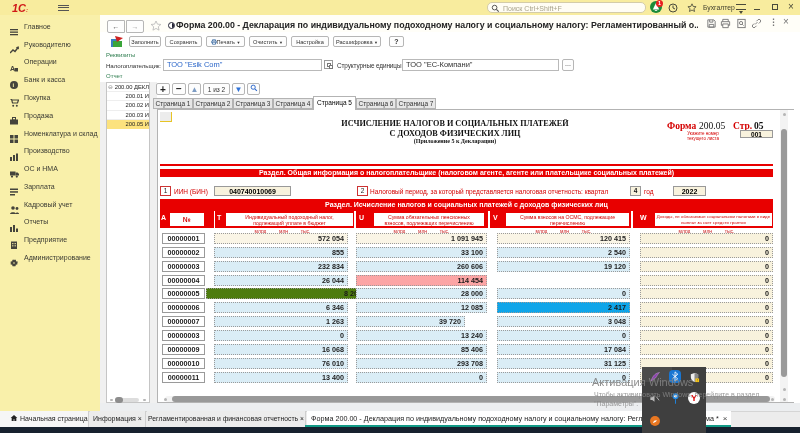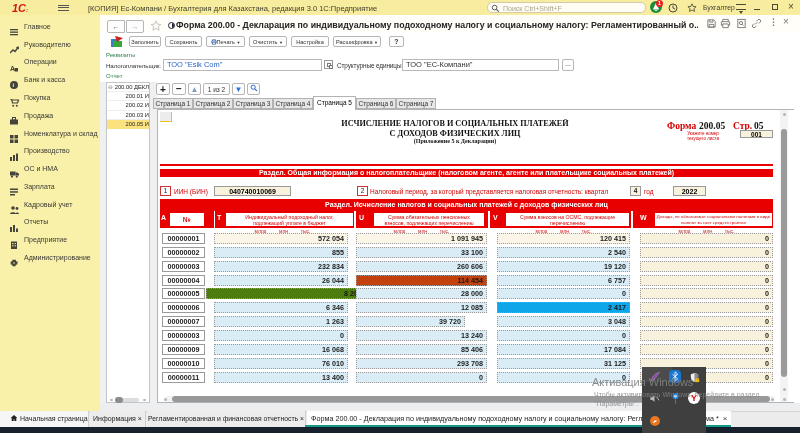--- a/index.html
+++ b/index.html
@@ -21,21 +21,20 @@
 .sub3{position:absolute;font-size:5px;color:#cc2222;width:137px;text-align:center;}
 </style></head>
 <body>
 <div id="app">
 
 <div class="abs" id="topbar"></div>
 <div class="abs" style="left:12px;top:2px;font-size:11px;font-weight:bold;color:#d01818;font-style:italic;">1С<span style="font-size:6px;">:</span></div>
 <div class="abs" style="left:58px;top:4.5px;width:11px;height:6px;border-top:1px solid #555;border-bottom:1px solid #555;">
       <div style="height:2.5px;border-bottom:1px solid #555;"></div>
     </div>
-<div class="abs" style="left:88px;top:4px;font-size:7.5px;color:#42402f;">[КОПИЯ] Ес-Компани / Бухгалтерия для Казахстана, редакция 3.0 1С:Предприятие</div>
 <div class="abs" style="left:487px;top:2px;width:159px;height:11px;background:#fffdf4;border:1px solid #d4cca8;border-radius:5px;">
   <svg width="9" height="9" style="position:absolute;left:3px;top:1px;" viewBox="0 0 10 10">
         <circle cx="4" cy="4" r="2.6" fill="none" stroke="#555" stroke-width="1.1"></circle>
         <line x1="6" y1="6" x2="8.6" y2="8.6" stroke="#555" stroke-width="1.2"></line>
       </svg>
   <span style="position:absolute;left:15px;top:1.5px;font-size:7px;color:#a9a48c;">Поиск Ctrl+Shift+F</span>
 </div>
 <div class="abs" style="left:650px;top:1px;width:12px;height:12px;border-radius:50%;background:#1b8b3a;"></div>
 <svg class="abs" style="left:652px;top:3px;" width="8" height="8" viewBox="0 0 10 10">
       <path d="M5 0 L9 8 L1 8 z" fill="#fff"></path>
@@ -144,21 +143,21 @@
 
 <div class="abs" id="sheet" style="left:157px;top:109px;width:637px;height:294px;background:#fff;border:1px solid #b3b3b3;border-right:none;"></div>
 
 <div class="abs" style="left:159.5px;top:111.5px;width:12px;height:10px;background:#ececec;border-right:1.8px solid #e7c426;border-bottom:1.8px solid #e7c426;"></div>
 
 <div class="abs" style="left:230px;top:128.5px;width:450px;text-align:center;font-family:'Liberation Serif',serif;font-weight:bold;font-size:8.2px;color:#111;">С ДОХОДОВ ФИЗИЧЕСКИХ ЛИЦ</div>
 <div class="abs" style="left:230px;top:119px;width:450px;text-align:center;font-family:'Liberation Serif',serif;font-weight:bold;font-size:8.2px;color:#111;">ИСЧИСЛЕНИЕ НАЛОГОВ И СОЦИАЛЬНЫХ ПЛАТЕЖЕЙ</div>
 <div class="abs" style="left:230px;top:138px;width:450px;text-align:center;font-family:'Liberation Serif',serif;font-weight:bold;font-size:6px;color:#111;">(Приложение 5 к Декларации)</div>
 
 <div class="abs red" style="left:667px;top:121px;font-family:'Liberation Serif',serif;font-weight:bold;font-size:9.5px;">Форма</div>
-<div class="abs" style="left:699px;top:121px;font-family:'Liberation Serif',serif;font-weight:bold;font-size:9.5px;color:#111;">200.05</div>
+<div class="abs" style="left:699px;top:121px;font-family:'Liberation Serif',serif;font-weight:normal;font-size:9.5px;color:#111;">200.05</div>
 <div class="abs red" style="left:733px;top:121px;font-family:'Liberation Serif',serif;font-weight:bold;font-size:9.5px;">Стр.</div>
 <div class="abs" style="left:754px;top:121px;font-family:'Liberation Serif',serif;font-weight:bold;font-size:9.5px;color:#111;">05</div>
 <div class="abs red" style="left:668px;top:131px;width:70px;text-align:center;font-size:4.5px;">Укажите номер<br>текущего листа</div>
 <div class="abs" style="left:740px;top:130px;width:33px;height:8px;background:#f8f2dd;border:1px solid #999;font-size:6.5px;font-weight:bold;text-align:center;line-height:7px;">001</div>
 
 <div class="abs" style="left:160px;top:164px;width:613px;height:1.5px;background:#e80000;"></div>
 <div class="abs redbg" style="left:160px;top:168.5px;width:613px;height:8.5px;color:#fff;font-size:7px;font-weight:bold;text-align:center;line-height:8.5px;">Раздел. Общая информация о налогоплательщике (налоговом агенте, агенте или плательщике социальных платежей)</div>
 
 <div class="abs" style="left:160px;top:186px;width:11px;height:9.5px;border:1px solid #cc3333;color:#222;font-size:6.5px;text-align:center;line-height:8.5px;">1</div>
 <div class="abs red" style="left:174px;top:188px;font-size:6.5px;">ИИН (БИН)</div>
@@ -201,22 +200,21 @@
 <div class="cell" style="left:356px;top:246.7px;width:131px;background:#daedf6;">33 100</div>
 <div class="cell" style="left:497px;top:246.7px;width:133px;background:#daedf6;">2 540</div>
 <div class="cell" style="left:640px;top:246.7px;width:133px;background:#f8f2dd;">0</div>
 <div class="ncell" style="left:162px;top:260.6px;width:43px;">00000003</div>
 <div class="cell" style="left:214px;top:260.6px;width:134px;background:#daedf6;">232 834</div>
 <div class="cell" style="left:356px;top:260.6px;width:131px;background:#daedf6;">260 606</div>
 <div class="cell" style="left:497px;top:260.6px;width:133px;background:#daedf6;padding-left:48px;">19 120</div>
 <div class="cell" style="left:640px;top:260.6px;width:133px;background:#f8f2dd;">0</div>
 <div class="ncell" style="left:162px;top:274.5px;width:43px;">00000004</div>
 <div class="cell" style="left:214px;top:274.5px;width:134px;background:#daedf6;">26 044</div>
-<div class="cell" style="left:356px;top:274.5px;width:131px;background:#c2410c;">114 454</div>
-<div class="cell" style="left:497px;top:274.5px;width:133px;background:#daedf6;">6 757</div>
+<div class="cell" style="left:356px;top:274.5px;width:131px;background:#fca5a5;">114 454</div>
 <div class="cell" style="left:640px;top:274.5px;width:133px;background:#f8f2dd;">0</div>
 <div class="ncell" style="left:162px;top:288.4px;width:43px;">00000005</div>
 <div class="cell" style="left:206px;top:288.4px;width:160px;background:#4d7c0f;">8 200</div>
 <div class="cell" style="left:356px;top:288.4px;width:131px;background:#daedf6;">28 000</div>
 <div class="cell" style="left:497px;top:288.4px;width:133px;background:#daedf6;">0</div>
 <div class="cell" style="left:640px;top:288.4px;width:133px;background:#f8f2dd;">0</div>
 <div class="ncell" style="left:162px;top:302.3px;width:43px;">00000006</div>
 <div class="cell" style="left:214px;top:302.3px;width:134px;background:#daedf6;">6 346</div>
 <div class="cell" style="left:356px;top:302.3px;width:131px;background:#daedf6;">12 085</div>
 <div class="cell" style="left:497px;top:302.3px;width:133px;background:#0ea5e9;">2 417</div>

